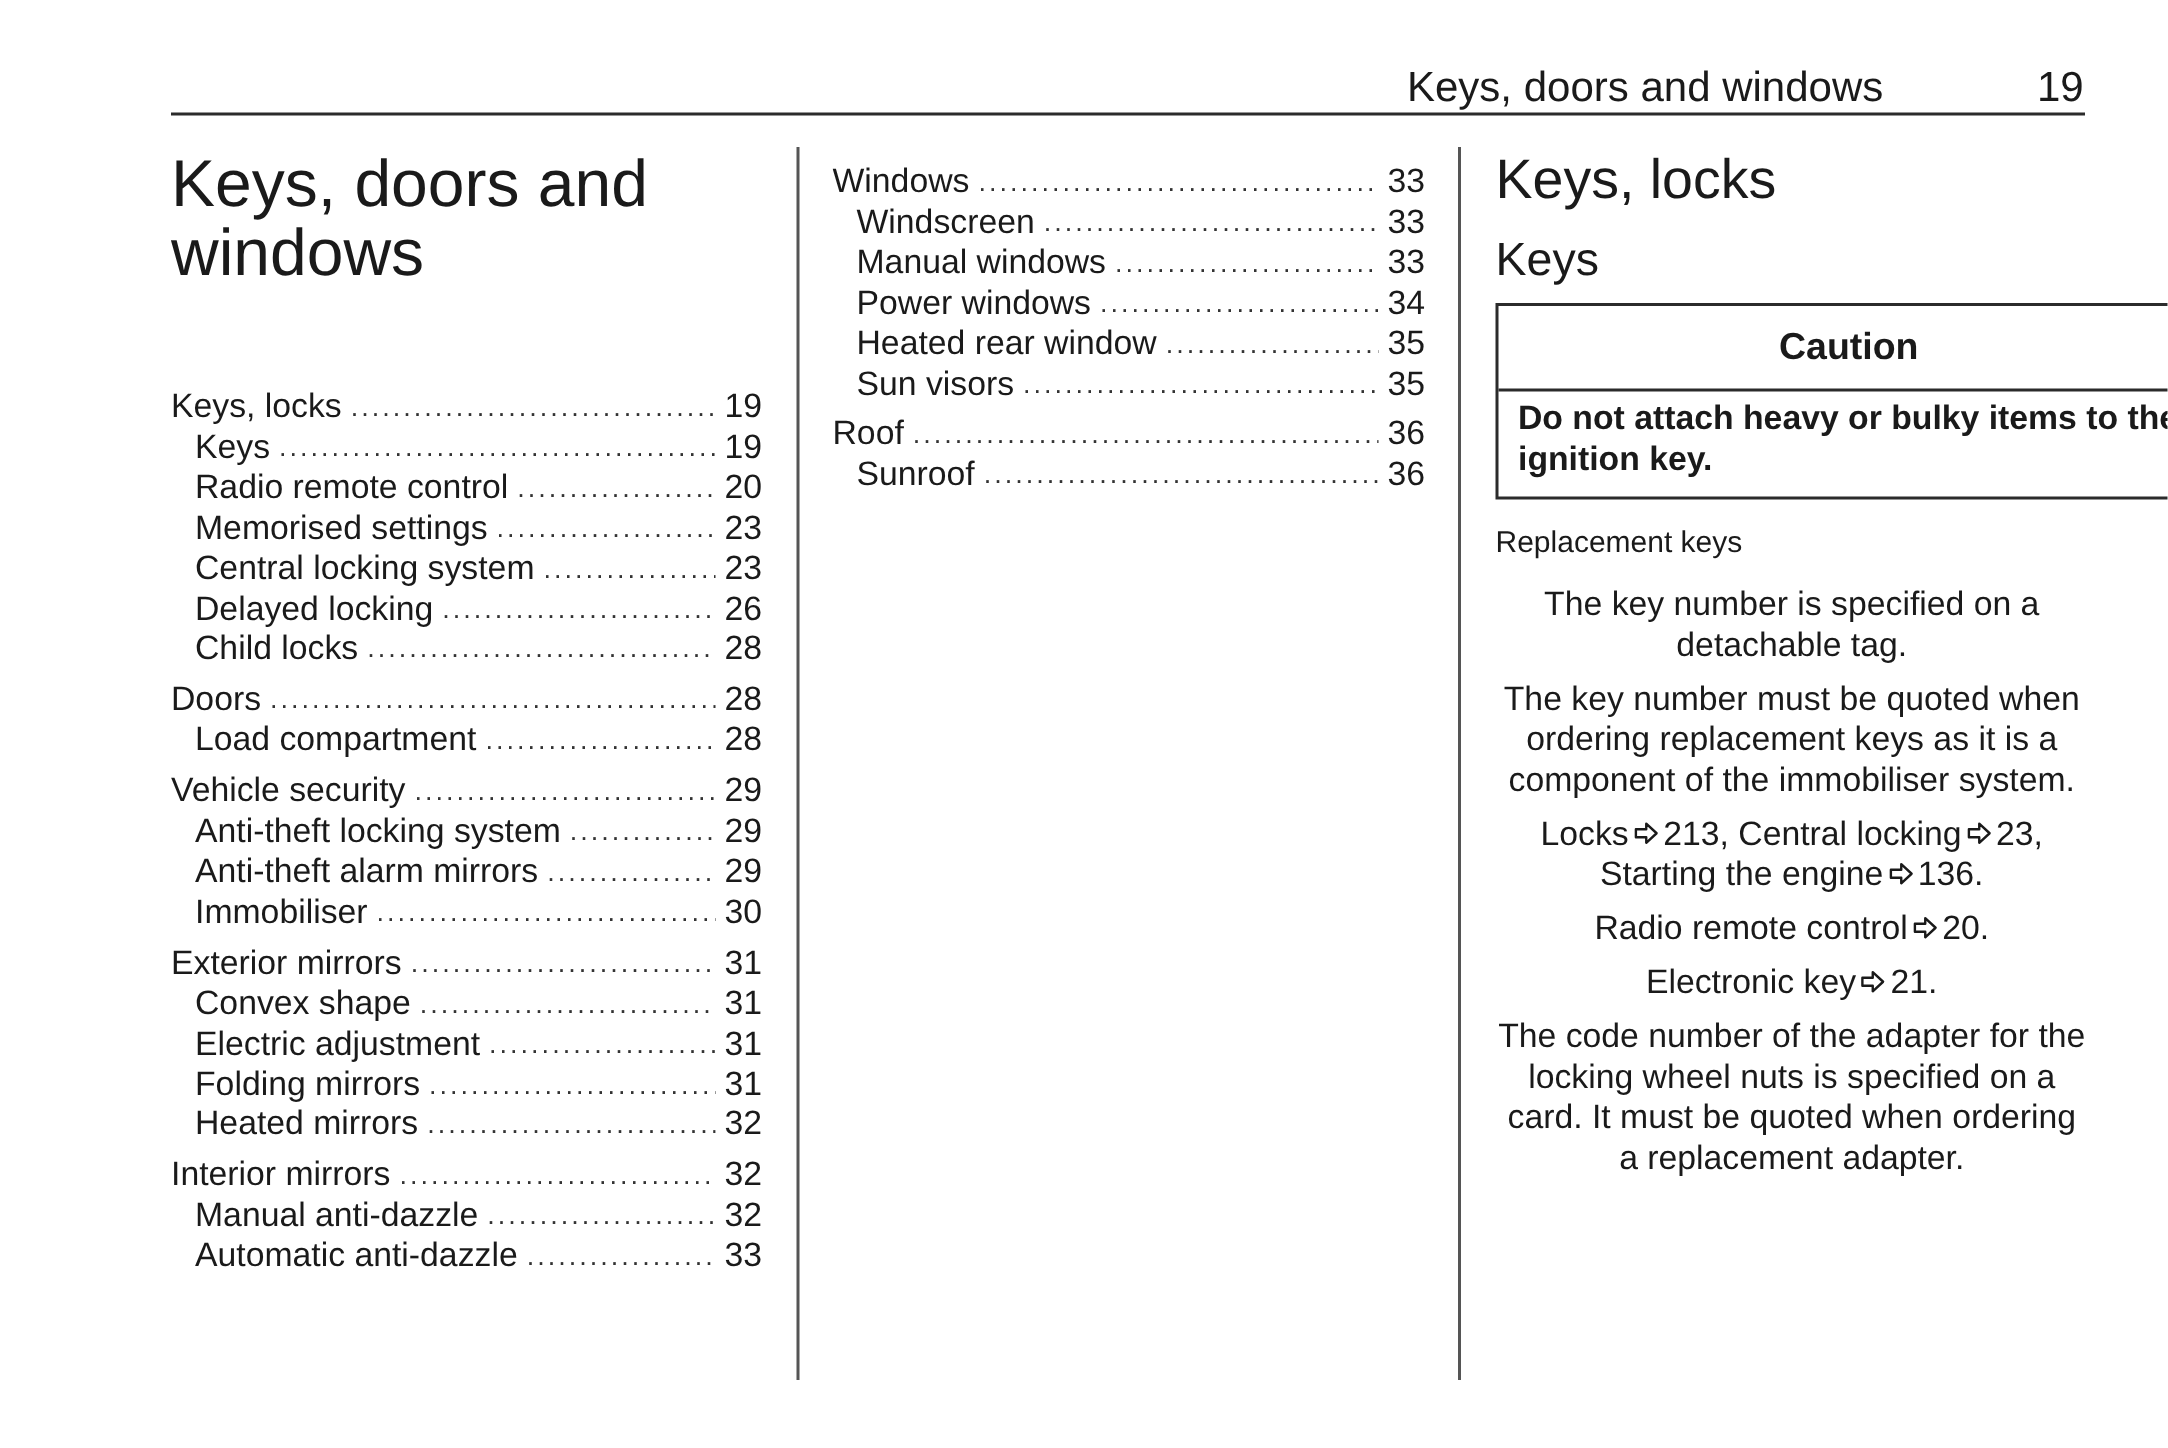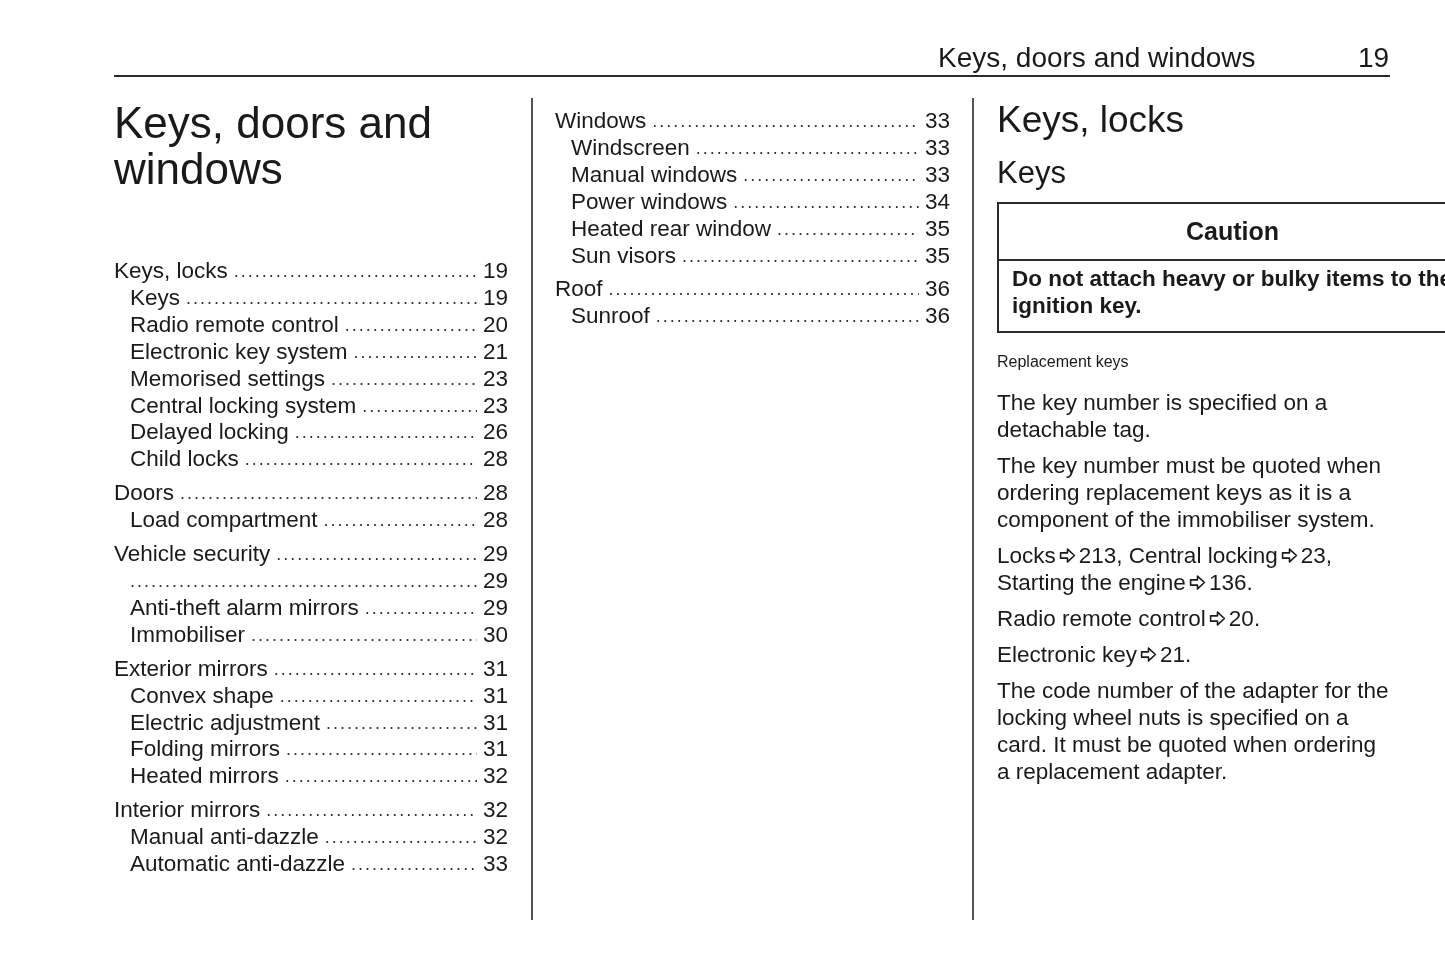--- a/index.html
+++ b/index.html
@@ -21,22 +21,22 @@
   .toc-label { flex: 0 0 auto; padding-right: 6px; }
   .toc-dots { flex: 1 1 auto; overflow: hidden; letter-spacing: 2px; color: #333; font-size: 18px; }
   .toc-dots::before { content: "..............................................................................................................................................................."; }
   .toc-page { flex: 0 0 auto; padding-left: 6px; }
   .right-col { position: absolute; top: 98px; left: 997px; width: 395px; }
   .sec-title { font-size: 37px; line-height: 44px; margin: 0 0 14px 0; font-weight: normal; }
   .subsec-title { font-size: 31px; line-height: 34px; margin: 0 0 12px 0; font-weight: normal; }
   .caution { border: 2px solid #2b2b2b; width: 471px; box-sizing: border-box; font-weight: bold; }
   .caution-head { text-align: center; font-size: 25px; line-height: 55px; border-bottom: 2px solid #2b2b2b; }
   .caution-body { font-size: 22.5px; line-height: 27px; padding: 4px 12px 12px 13px; }
-  .subsub-title { font-size: 16px; line-height: 30px; margin: 14px 0 12px 0; font-weight: normal; }
-  .para { font-size: 22.5px; line-height: 27px; margin: 0 0 9px 0; }
+  .subsub-title { font-size: 20px; line-height: 30px; margin: 14px 0 12px 0; font-weight: normal; }
+  .para { font-size: 22.5px; line-height: 27px; margin: 0 0 9px 0; text-align: center; }
   .arrow { display: inline-block; width: 17px; height: 17px; vertical-align: -1px; margin: 0 3px 0 3px; }
 </style>
 </head>
 <body>
 
 <div class="header-title">Keys, doors and windows</div>
 <div class="header-page">19</div>
 <div class="header-rule"></div>
 <div class="vrule r1"></div>
 <div class="vrule r2"></div>
@@ -54,25 +54,20 @@
         <span class="toc-label">Keys</span>
         <span class="toc-dots"></span>
         <span class="toc-page">19</span>
       </div>
       <div class="toc-row sub">
         <span class="toc-label">Radio remote control</span>
         <span class="toc-dots"></span>
         <span class="toc-page">20</span>
       </div>
       <div class="toc-row sub">
-        <span class="toc-label">Electronic key system</span>
-        <span class="toc-dots"></span>
-        <span class="toc-page">21</span>
-      </div>
-      <div class="toc-row sub">
         <span class="toc-label">Memorised settings</span>
         <span class="toc-dots"></span>
         <span class="toc-page">23</span>
       </div>
       <div class="toc-row sub">
         <span class="toc-label">Central locking system</span>
         <span class="toc-dots"></span>
         <span class="toc-page">23</span>
       </div>
       <div class="toc-row sub">
@@ -98,20 +93,21 @@
         <span class="toc-page">28</span>
       </div>
     </div>
     <div class="toc-group">
       <div class="toc-row">
         <span class="toc-label">Vehicle security</span>
         <span class="toc-dots"></span>
         <span class="toc-page">29</span>
       </div>
       <div class="toc-row sub">
+        <span class="toc-label">Anti-theft locking system</span>
         <span class="toc-dots"></span>
         <span class="toc-page">29</span>
       </div>
       <div class="toc-row sub">
         <span class="toc-label">Anti-theft alarm mirrors</span>
         <span class="toc-dots"></span>
         <span class="toc-page">29</span>
       </div>
       <div class="toc-row sub">
         <span class="toc-label">Immobiliser</span>

